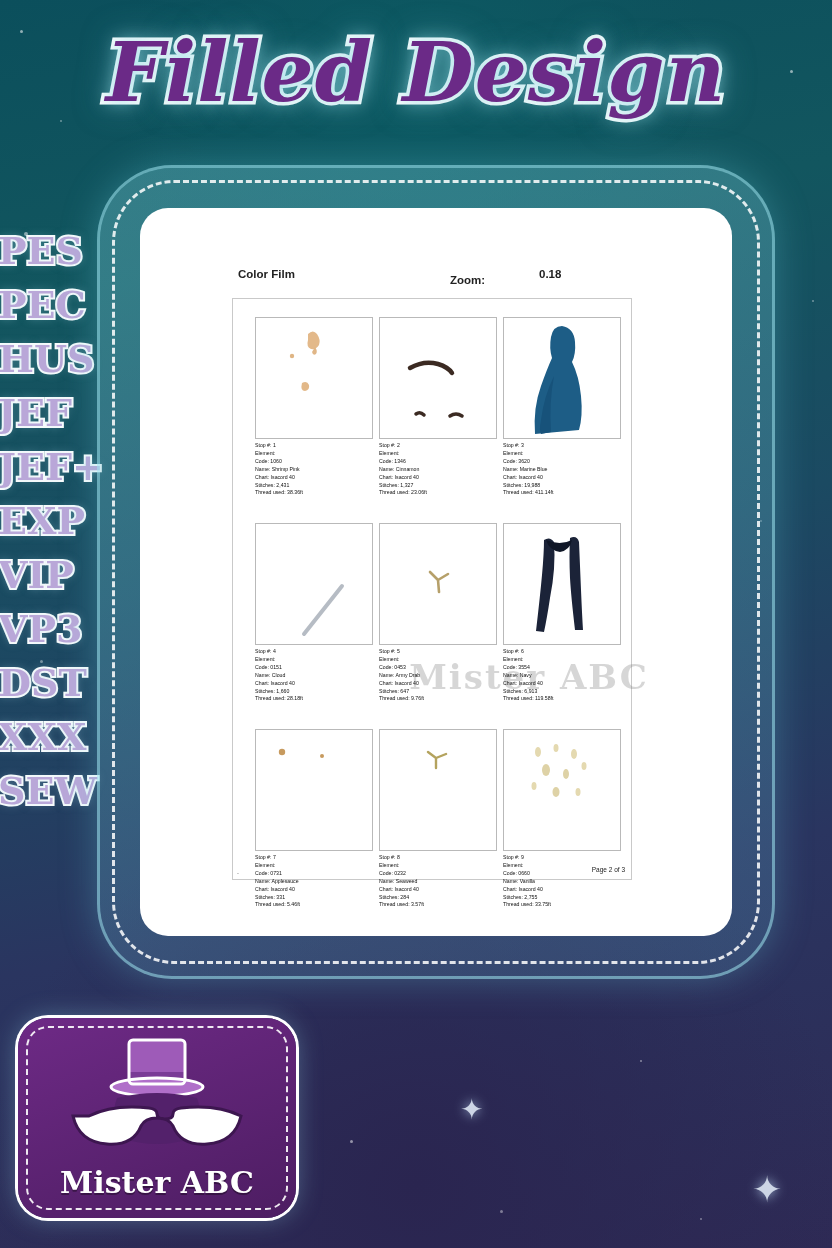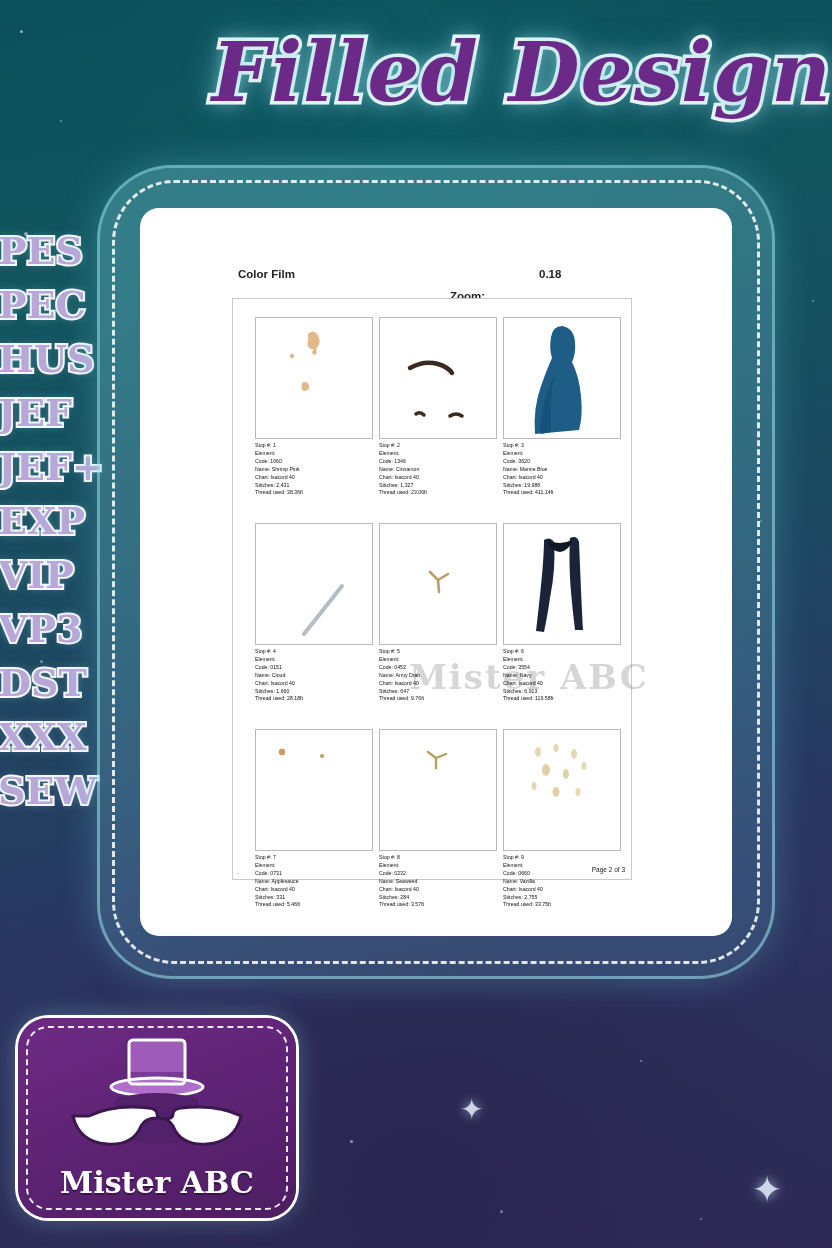--- a/index.html
+++ b/index.html
@@ -21,21 +21,21 @@
     position: absolute;
     border-radius: 50%;
     background: #ffffff;
     opacity: .55;
   }
 
   
   .title-wrap {
     position: absolute;
     top: 24px; left: 0; width: 832px;
-    text-align: right;
+    text-align: center;
     pointer-events: none;
   }
   .title {
     font-family: "DejaVu Serif", serif;
     font-weight: 700;
     font-style: italic;
     font-size: 82px;
     letter-spacing: 1px;
     color: #6b2a87;
     -webkit-text-stroke: 7px #ffffff;
@@ -84,35 +84,35 @@
     inset: 12px;
     border-radius: 62px;
     border: 3px dashed rgba(255,255,255,.85);
     pointer-events: none;
   }
   .sheet {
     position: absolute;
     left: 40px; top: 40px;
     width: 592px; height: 728px;
     background: #ffffff;
-    border-radius: 19px;
+    border-radius: 28px;
     overflow: hidden;
   }
 
   
   .doc-head {
     position: absolute;
     top: 60px; left: 0; width: 592px;
     height: 24px;
     font-size: 11.5px;
     font-weight: 700;
     color: #222;
   }
   .doc-head .color-film { position: absolute; left: 98px; top: 0; }
-  .doc-head .zoom-lbl  { position: absolute; left: 310px; top: 6px; margin-top: 16px; }
+  .doc-head .zoom-lbl  { position: absolute; left: 310px; top: 6px; }
   .doc-head .zoom-val  { position: absolute; left: 355px; top: 0; margin-left: 44px; }
 
   
   .page {
     position: absolute;
     left: 92px; top: 90px;
     width: 400px; height: 582px;
     border: 1px solid #c9c9c9;
     background: #fff;
   }

